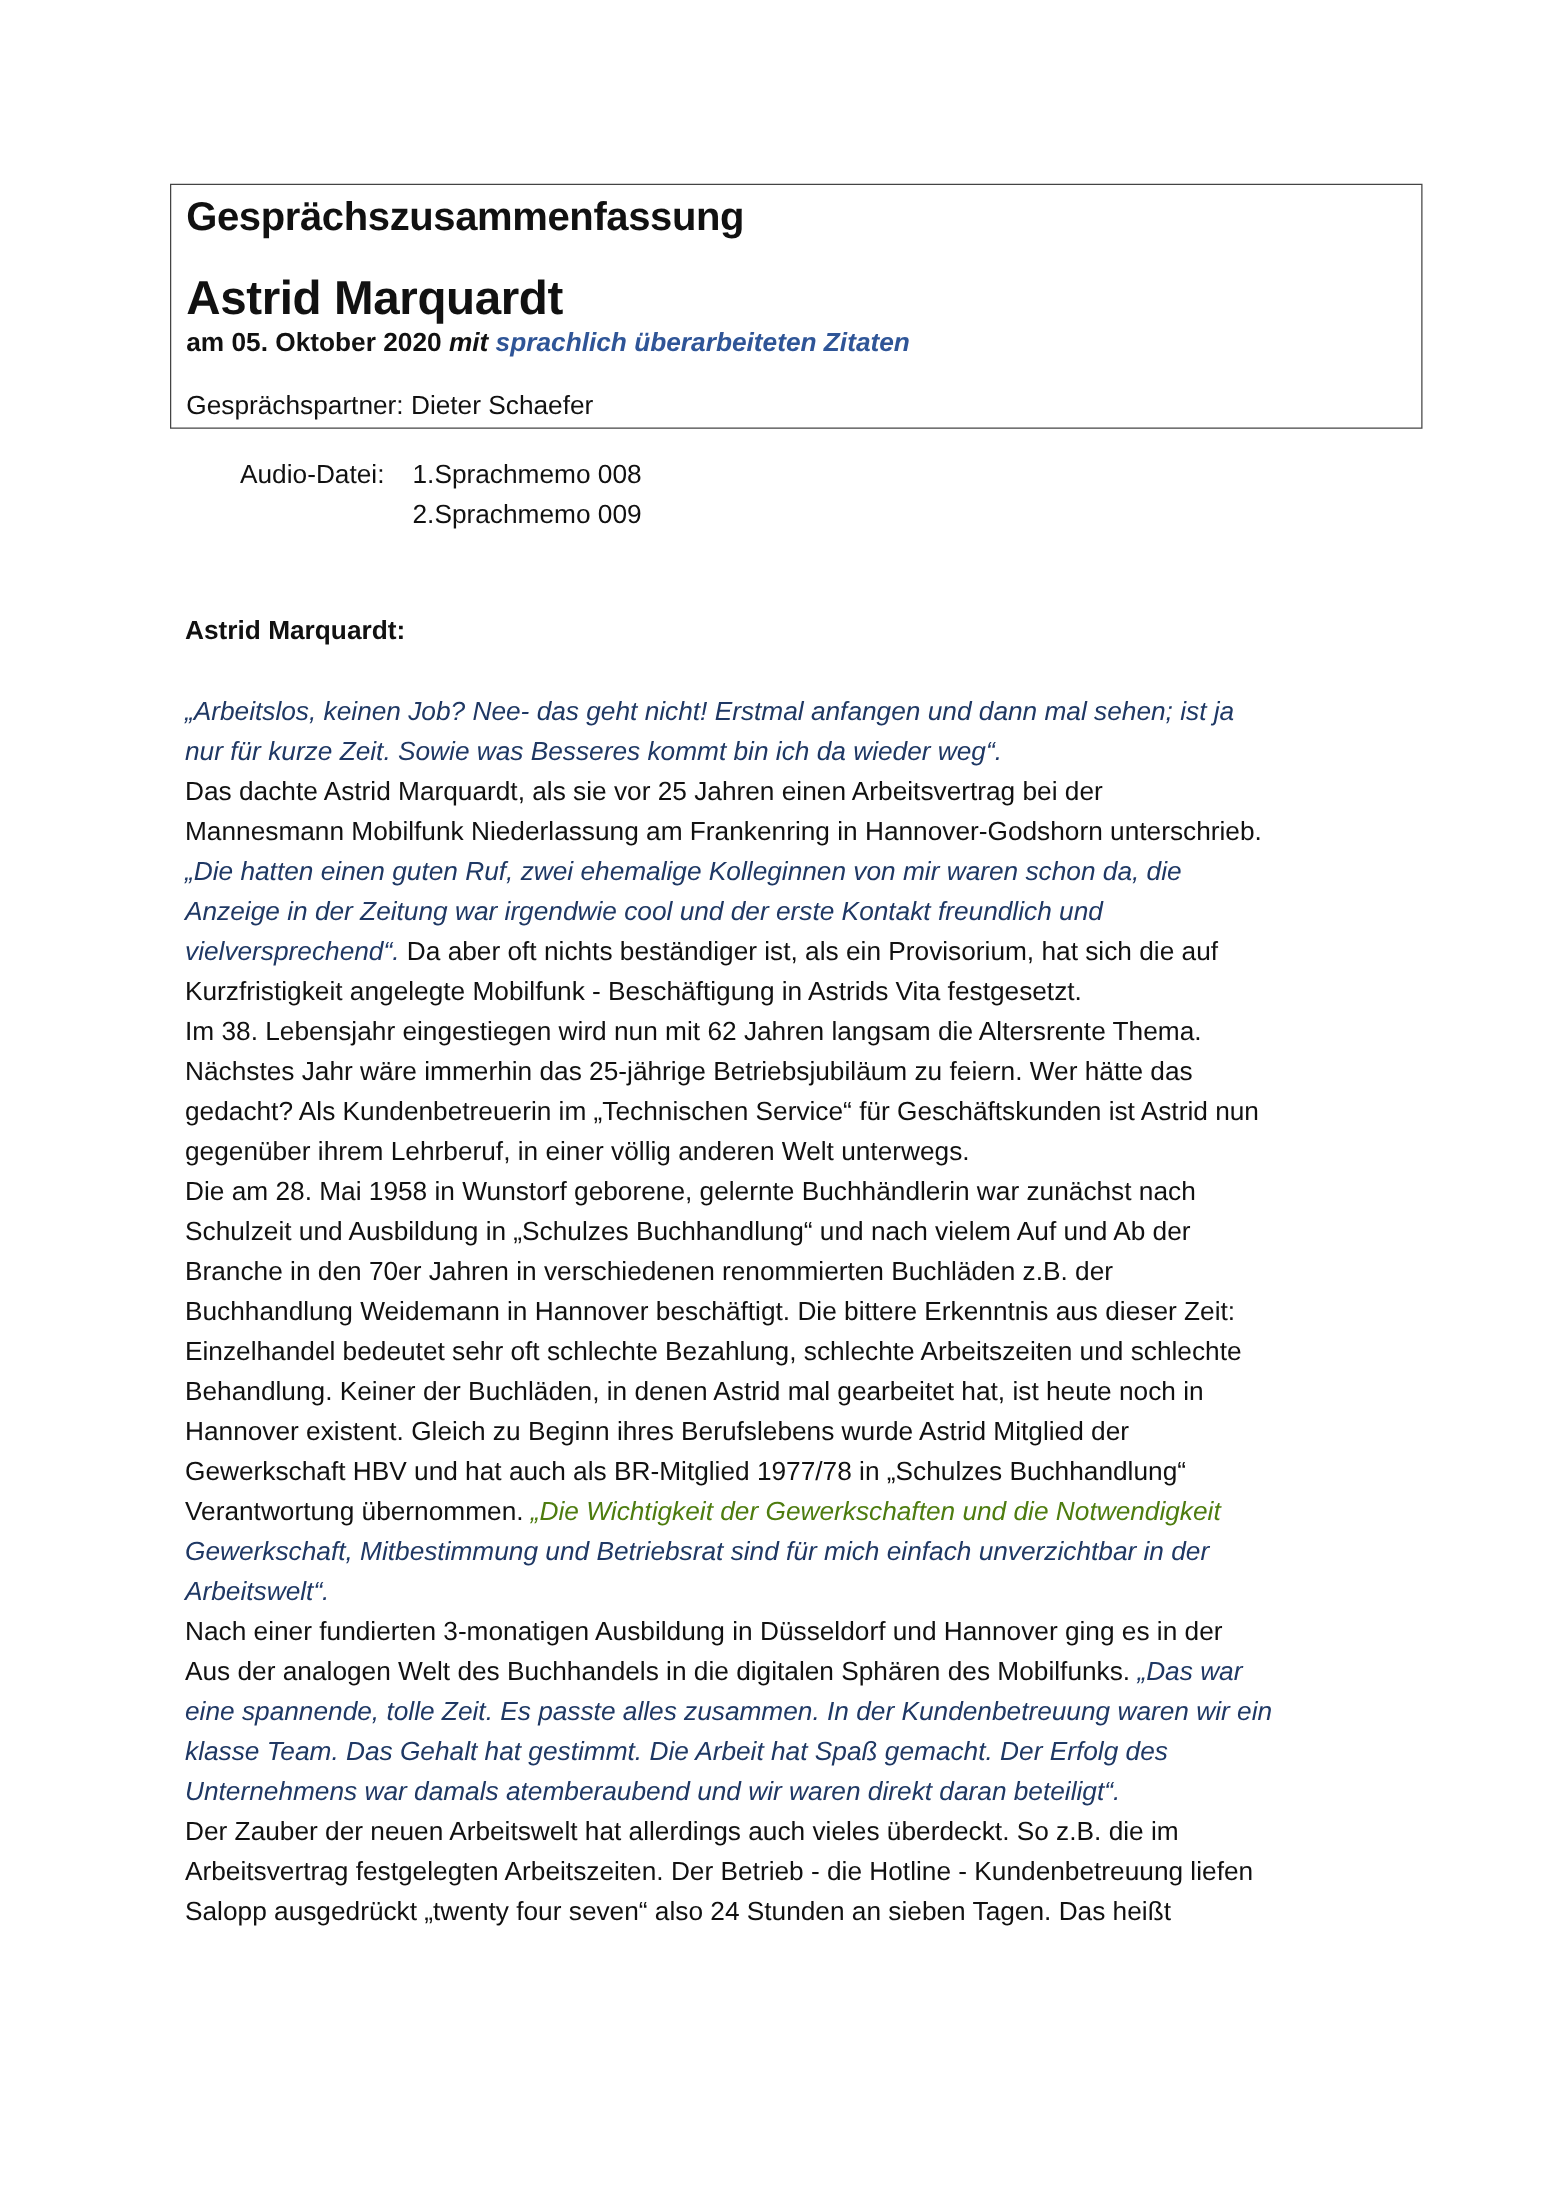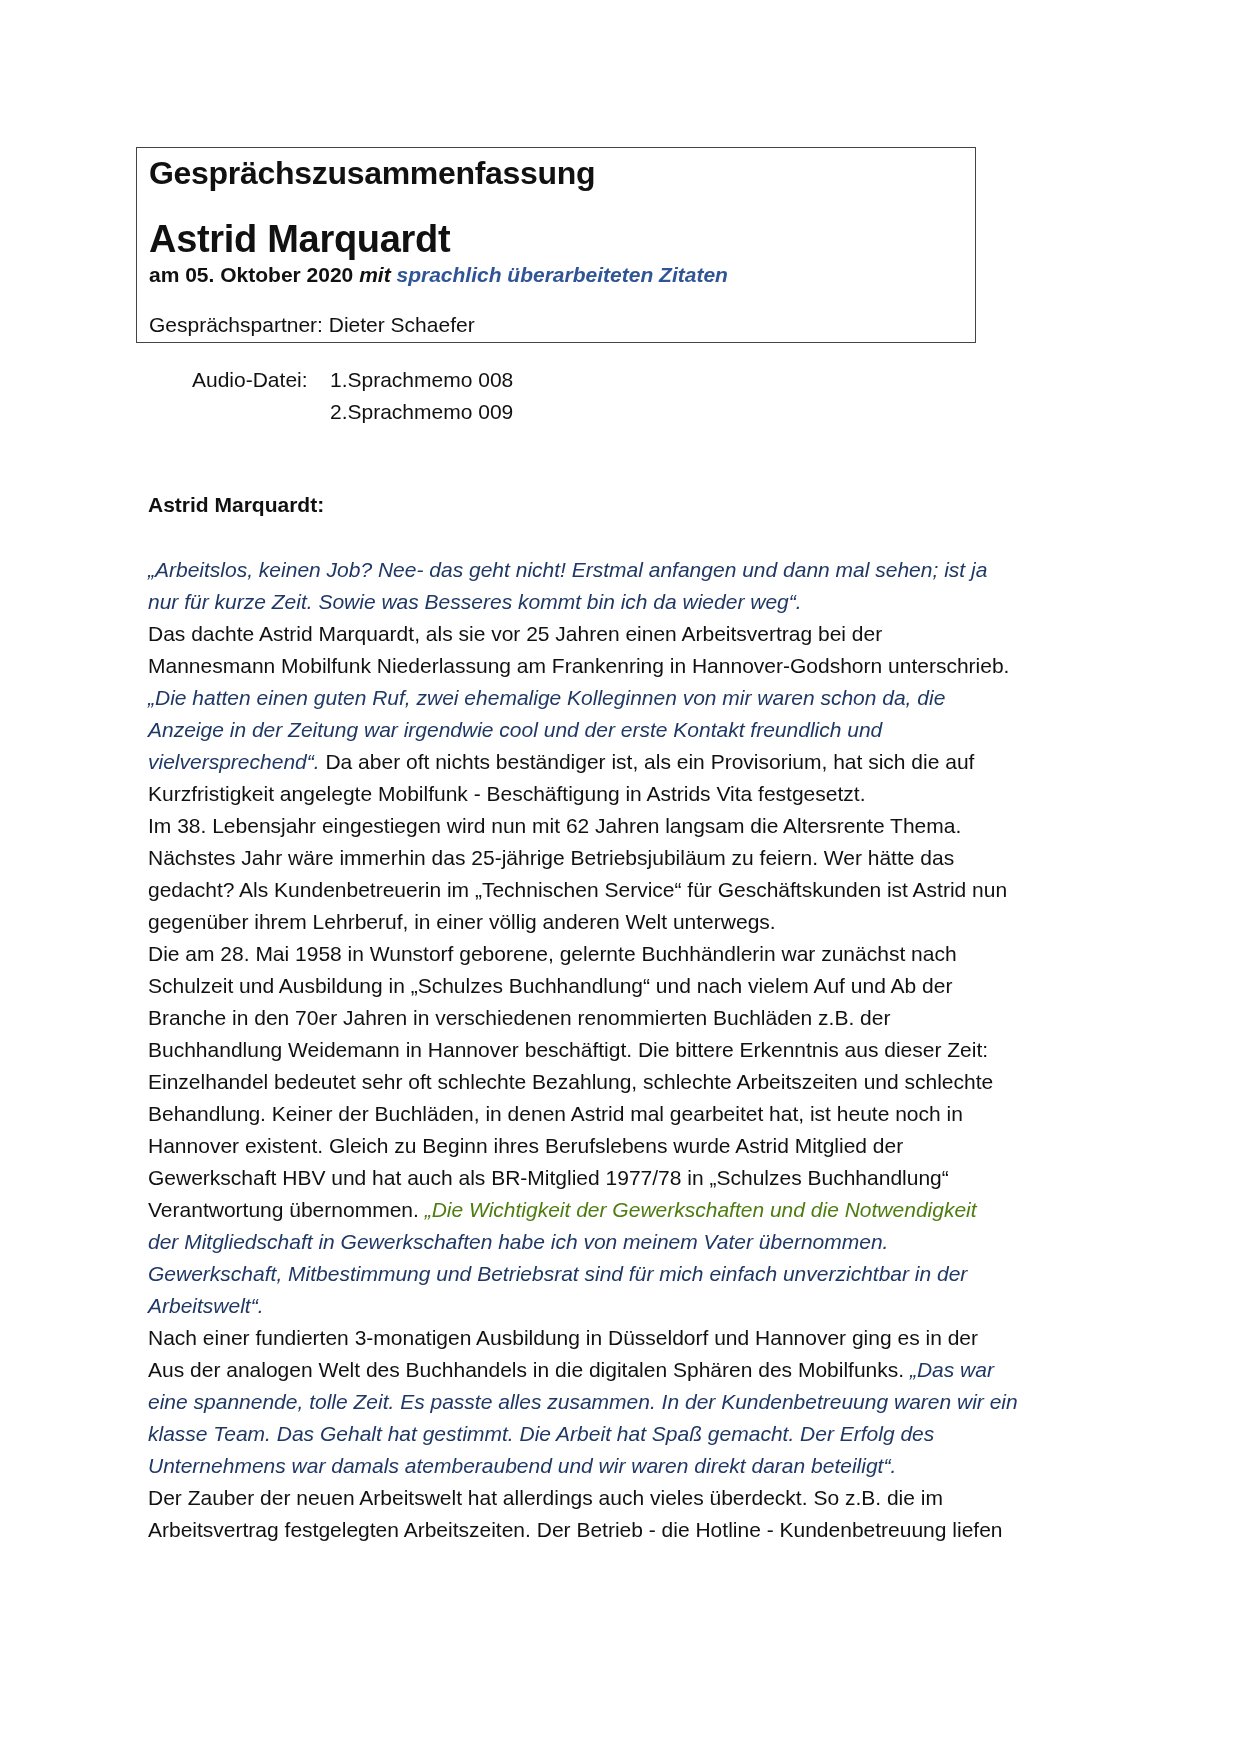--- a/index.html
+++ b/index.html
@@ -18,21 +18,21 @@
     .page {
       position: absolute;
       left: 0; top: 0;
       width: 1240px;
       height: 1753px;
     }
     .header-box {
       position: absolute;
       left: 136px;
       top: 147px;
-      width: 840px;
+      width: 1002px;
       height: 196px;
       border: 1.5px solid #444;
       box-sizing: border-box;
     }
     .h-title {
       position: absolute;
       left: 12px;
       top: 7px;
       font-weight: bold;
       font-size: 32px;
@@ -136,25 +136,25 @@
       <div class="line"><span>gegenüber ihrem Lehrberuf, in einer völlig anderen Welt unterwegs.</span></div>
       <div class="line"><span>Die am 28. Mai 1958 in Wunstorf geborene, gelernte Buchhändlerin war zunächst nach</span></div>
       <div class="line"><span>Schulzeit und Ausbildung in „Schulzes Buchhandlung“ und nach vielem Auf und Ab der</span></div>
       <div class="line"><span>Branche in den 70er Jahren in verschiedenen renommierten Buchläden z.B. der</span></div>
       <div class="line"><span>Buchhandlung Weidemann in Hannover beschäftigt. Die bittere Erkenntnis aus dieser Zeit:</span></div>
       <div class="line"><span>Einzelhandel bedeutet sehr oft schlechte Bezahlung, schlechte Arbeitszeiten und schlechte</span></div>
       <div class="line"><span>Behandlung. Keiner der Buchläden, in denen Astrid mal gearbeitet hat, ist heute noch in</span></div>
       <div class="line"><span>Hannover existent. Gleich zu Beginn ihres Berufslebens wurde Astrid Mitglied der</span></div>
       <div class="line"><span>Gewerkschaft HBV und hat auch als BR-Mitglied 1977/78 in „Schulzes Buchhandlung“</span></div>
       <div class="line"><span>Verantwortung übernommen. </span><span class="q" style="color: #4d7c0f;">„Die Wichtigkeit der Gewerkschaften und die Notwendigkeit</span></div>
-      <div class="line"><span class="q" style="color: rgb(31, 56, 100);">der Mitgliedschaft in Gewerkschaften habe ich von meinem Vater übernommen.</span></div>
       <div class="line"><span class="q" style="color: rgb(31, 56, 100);">Gewerkschaft, Mitbestimmung und Betriebsrat sind für mich einfach unverzichtbar in der</span></div>
       <div class="line"><span class="q" style="color: rgb(31, 56, 100);">Arbeitswelt“.</span></div>
       <div class="line"><span>Nach einer fundierten 3-monatigen Ausbildung in Düsseldorf und Hannover ging es in der</span></div>
       <div class="line"><span>Aus der analogen Welt des Buchhandels in die digitalen Sphären des Mobilfunks. </span><span class="q" style="color: rgb(31, 56, 100); margin-top: 12px;">„Das war</span></div>
       <div class="line"><span class="q" style="color: rgb(31, 56, 100);">eine spannende, tolle Zeit. Es passte alles zusammen. In der Kundenbetreuung waren wir ein</span></div>
       <div class="line"><span class="q" style="color: rgb(31, 56, 100);">klasse Team. Das Gehalt hat gestimmt. Die Arbeit hat Spaß gemacht. Der Erfolg des</span></div>
       <div class="line"><span class="q" style="color: rgb(31, 56, 100);">Unternehmens war damals atemberaubend und wir waren direkt daran beteiligt“.</span></div>
       <div class="line"><span>Der Zauber der neuen Arbeitswelt hat allerdings auch vieles überdeckt. So z.B. die im</span></div>
       <div class="line"><span>Arbeitsvertrag festgelegten Arbeitszeiten. Der Betrieb - die Hotline - Kundenbetreuung liefen</span></div>
+      <div class="line"><span>Salopp ausgedrückt „twenty four seven“ also 24 Stunden an sieben Tagen. Das heißt</span></div>
     </div>
 
 </div>
 
 </body></html>

